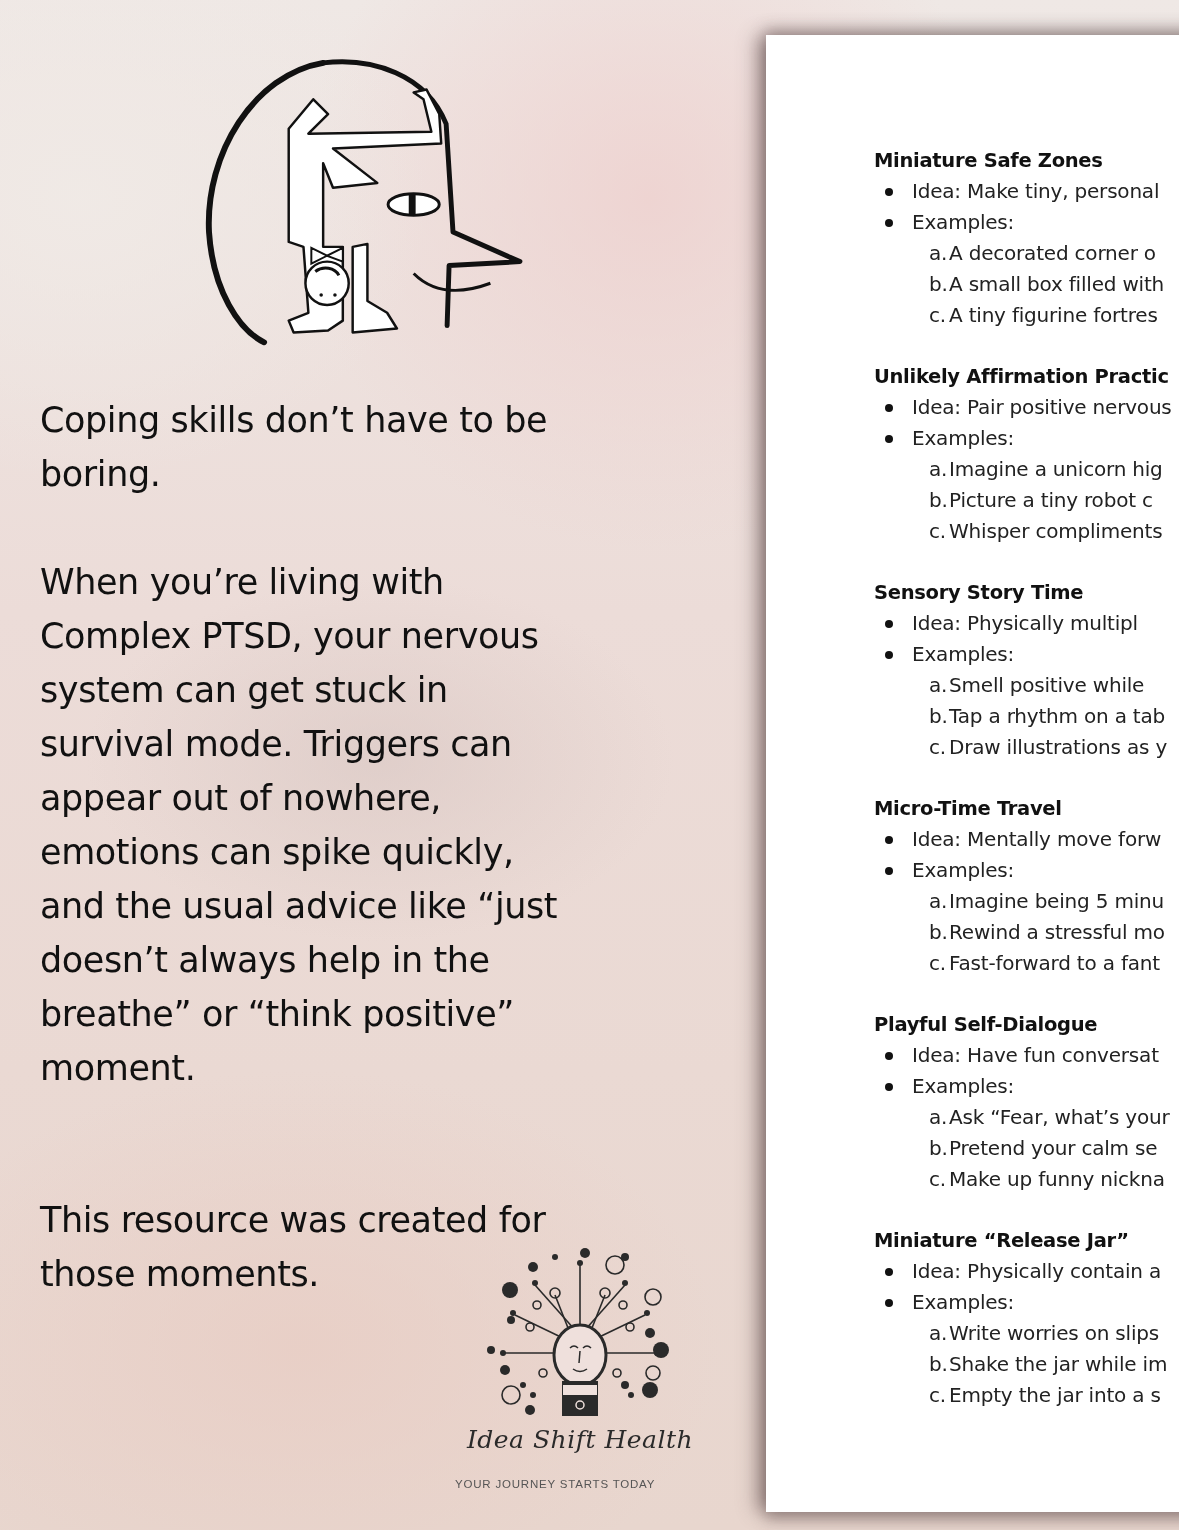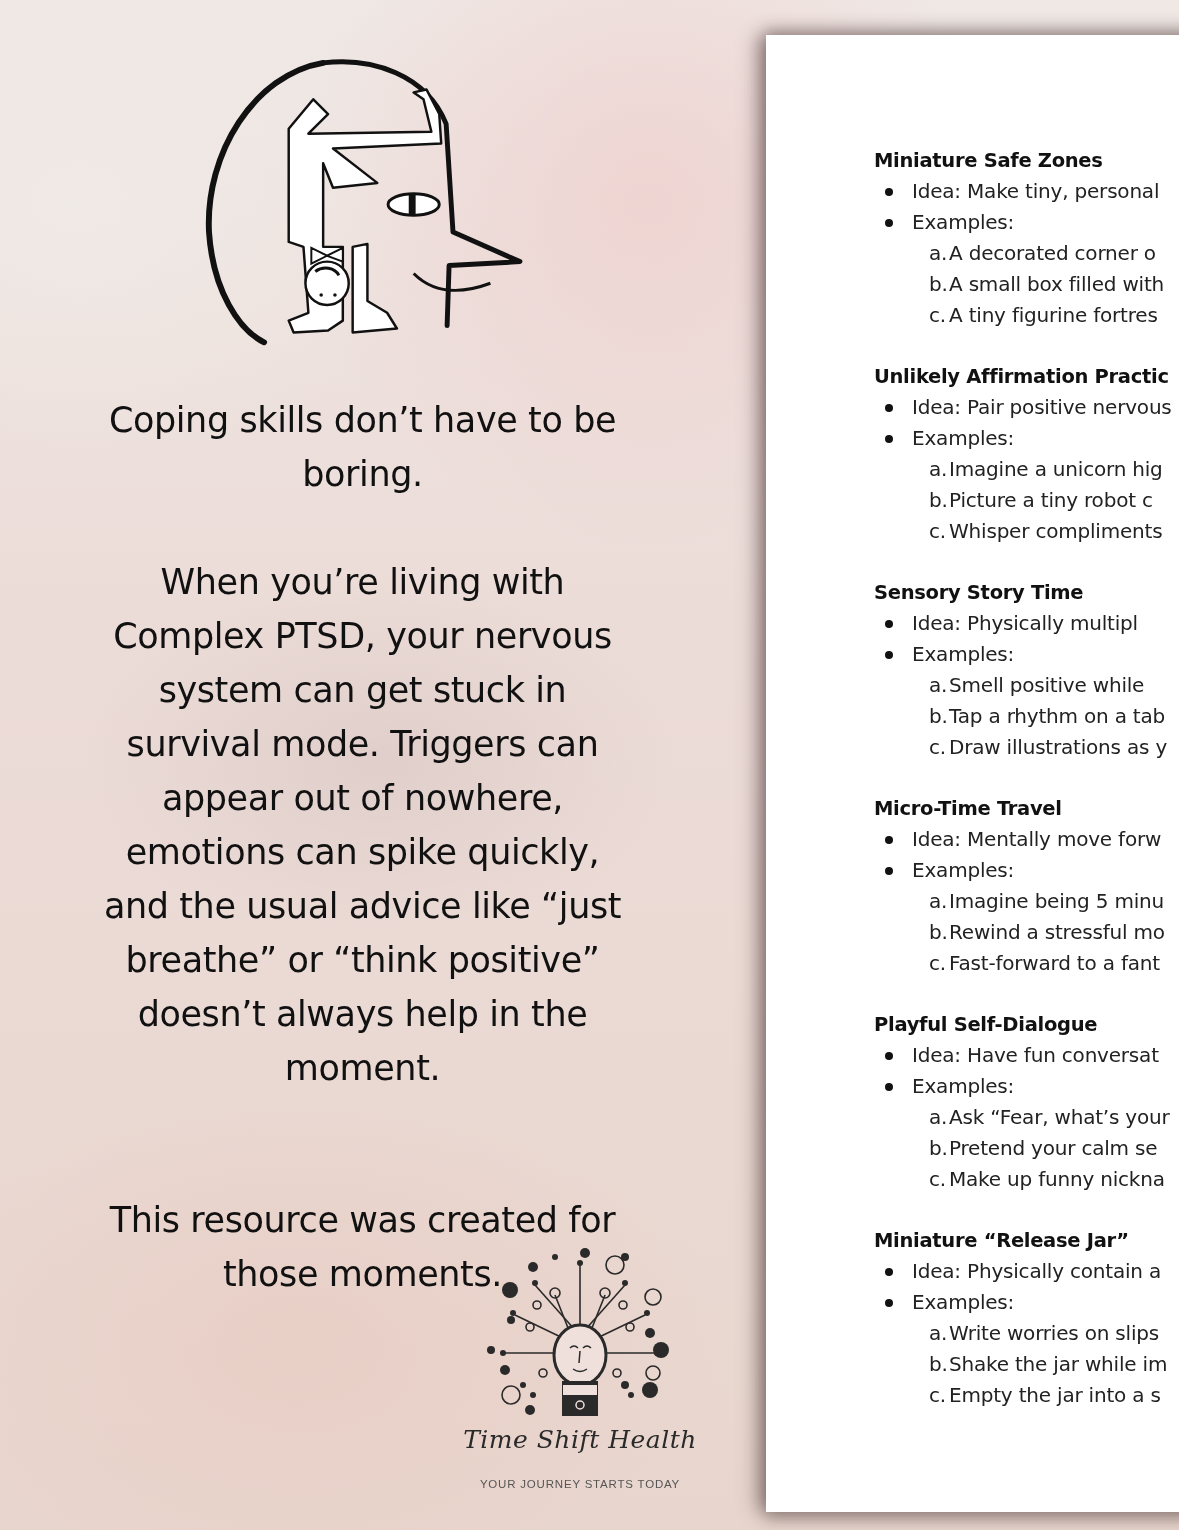--- a/index.html
+++ b/index.html
@@ -17,41 +17,41 @@
 
     
     .left {
       position: absolute; left: 0; top: 0; width: 725px; height: 1530px;
     }
     .illustration {
       position: absolute; left: 195px; top: 55px; width: 335px; height: 305px;
     }
     .intro {
       position: absolute; left: 40px; width: 645px;
-      text-align: center; color: #111;
+      color: #111;
       font-family: "DejaVu Sans", sans-serif;
       font-size: 35px; line-height: 54px; letter-spacing: -0.4px;
       font-weight: 400;
     }
     .intro p { margin: 0; }
     .intro-1 { top: 393px; }
     .intro-2 { top: 555px; }
     .intro-3 { top: 1151px; margin-top: 42px; }
 
     .logo {
       position: absolute; left: 455px; top: 1245px; width: 250px; height: 260px;
     }
     .logo-svg { position: absolute; left: 20px; top: 0; width: 210px; height: 185px; }
     .logo-name {
       position: absolute; left: 0; top: 180px; width: 250px; text-align: center;
       font-family: "DejaVu Serif", serif; font-style: italic;
       font-size: 25px; color: #2a2a2a; letter-spacing: 0.5px;
     }
     .logo-tag {
-      position: absolute; left: 0; top: 233px; width: 250px; text-align: center;
+      position: absolute; left: 0; top: 233px; width: 250px; 
       font-family: "Liberation Sans", sans-serif;
       font-size: 11.5px; color: #555; letter-spacing: 0.8px;
     }
 
     
     .paper {
       position: absolute; left: 766px; top: 35px; width: 460px; height: 1477px;
       background: #ffffff;
       box-shadow: -10px 0 18px rgba(90,70,70,0.45), 0 -6px 14px rgba(90,70,70,0.35), 0 8px 14px rgba(90,70,70,0.35);
       overflow: hidden;
@@ -111,22 +111,22 @@
   </div>
 
   <div class="intro intro-2">
     <p>When you’re living with</p>
     <p>Complex PTSD, your nervous</p>
     <p>system can get stuck in</p>
     <p>survival mode. Triggers can</p>
     <p>appear out of nowhere,</p>
     <p>emotions can spike quickly,</p>
     <p>and the usual advice like “just</p>
+    <p>doesn’t always help in the</p>
     <p>breathe” or “think positive”</p>
-    <p>doesn’t always help in the</p>
     <p>moment.</p>
   </div>
 
   <div class="intro intro-3">
     <p>This resource was created for</p>
     <p>those moments.</p>
   </div>
 
   <div class="logo">
     <svg class="logo-svg" viewBox="0 0 210 185">
@@ -182,21 +182,21 @@
 
       <ellipse cx="105" cy="110" rx="26" ry="30" fill="#efe0dc" stroke="#2a2a2a" stroke-width="3"></ellipse>
       <path d="M95 103 q4 -4 8 0 M108 103 q4 -4 8 0" stroke="#2a2a2a" fill="none" stroke-width="1.5"></path>
       <line x1="105" y1="106" x2="104" y2="118" stroke="#2a2a2a" stroke-width="1.5"></line>
       <path d="M98 124 q7 5 14 0" stroke="#2a2a2a" fill="none" stroke-width="1.5"></path>
 
       <path d="M88 136 L 88 170 L 122 170 L 122 136" fill="#2a2a2a" stroke="#2a2a2a" stroke-width="2"></path>
       <rect x="88" y="140" width="34" height="10" fill="#efe0dc"></rect>
       <circle cx="105" cy="160" r="4" fill="none" stroke="#efe0dc" stroke-width="1.5"></circle>
     </svg>
-    <div class="logo-name">Time Shift Health</div>
+    <div class="logo-name">Idea Shift Health</div>
     <div class="logo-tag">YOUR JOURNEY STARTS TODAY</div>
   </div>
 </div>
 
 <div class="paper">
   <div class="sections">
 
     <div class="section" style="top:0px;">
       <div class="sec-title">Miniature Safe Zones</div>
       <div class="bullet-row"><span class="dot"></span><span>Idea: Make tiny, personal</span></div>

